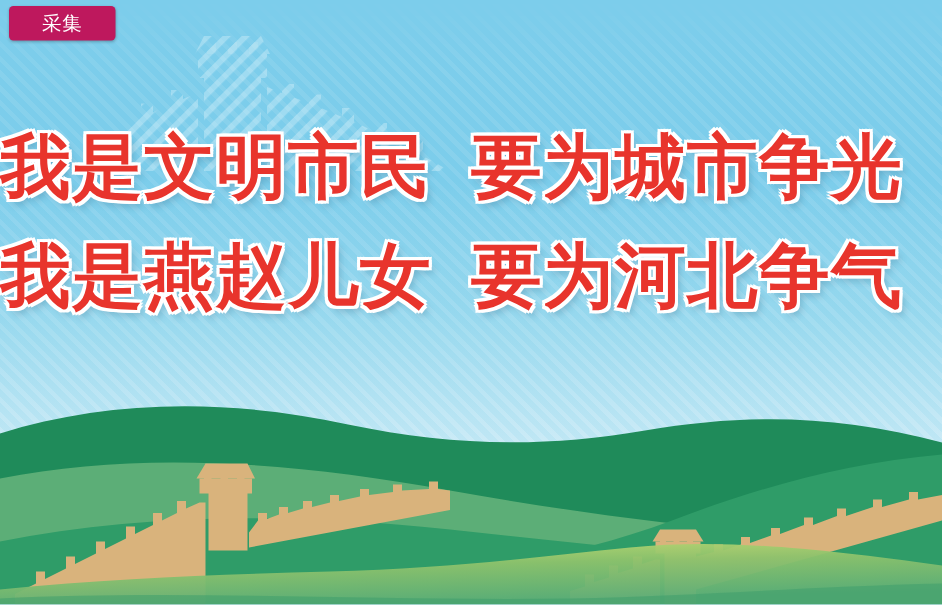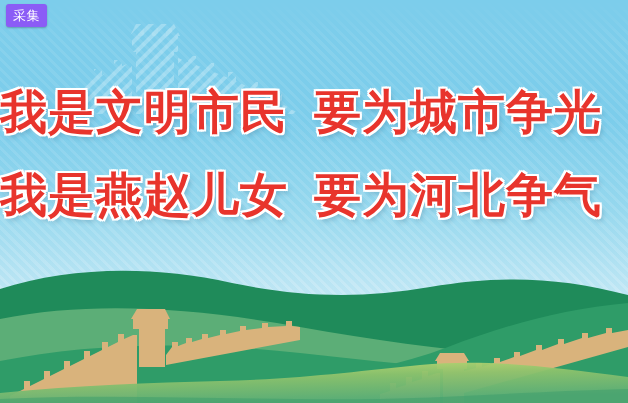--- a/index.html
+++ b/index.html
@@ -93,36 +93,36 @@
       -2px  0   0 #ffffff,
        0    2px 0 #ffffff,
        0   -2px 0 #ffffff,
        2px  2px 0 #ffffff,
       -2px  2px 0 #ffffff,
        2px -2px 0 #ffffff,
       -2px -2px 0 #ffffff,
        3px  4px 5px rgba(40,90,120,0.28);
     white-space: nowrap;
   }
-  .slogan-line + .slogan-line { margin-top: 36px; }
+  .slogan-line + .slogan-line { margin-top: 26px; }
   .slogan-gap { display: inline-block; width: 26px; }
 
   
   .capture-btn {
     position: absolute;
     left: 6px;
     top: 4px;
     min-width: 38px;
     height: 23px;
-    padding: 0 7px;
+    padding: 0 22px;
     box-sizing: border-box;
     display: flex;
     align-items: center;
     justify-content: center;
-    background: #8b5cf6;
+    background: #be185d;
     color: #ffffff;
     font-family: "DejaVu Sans", "Liberation Sans", sans-serif;
     font-size: 13px;
     font-weight: 400;
     letter-spacing: .5px;
     border: 0;
     border-radius: 3px;
     cursor: pointer;
     box-shadow: 0 1px 2px rgba(0,0,0,.25);
   }

